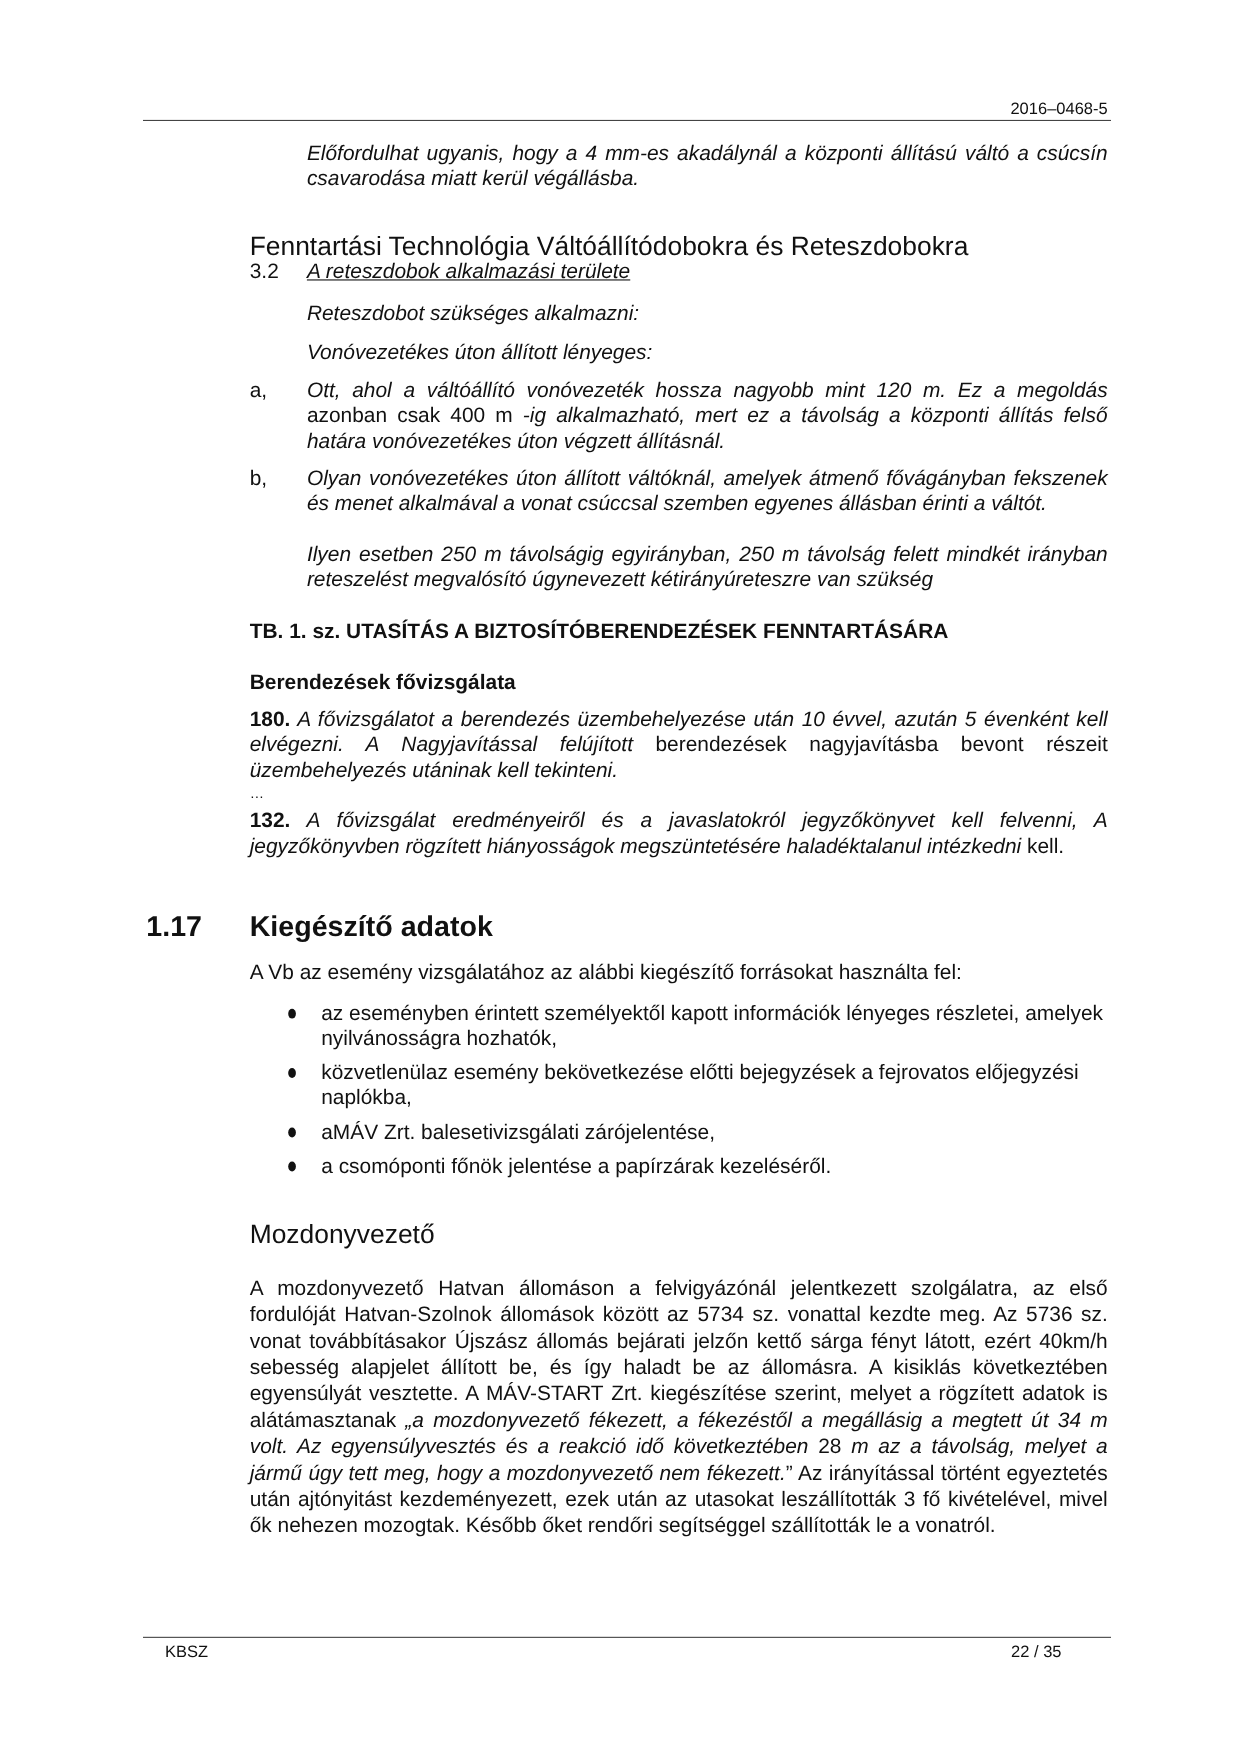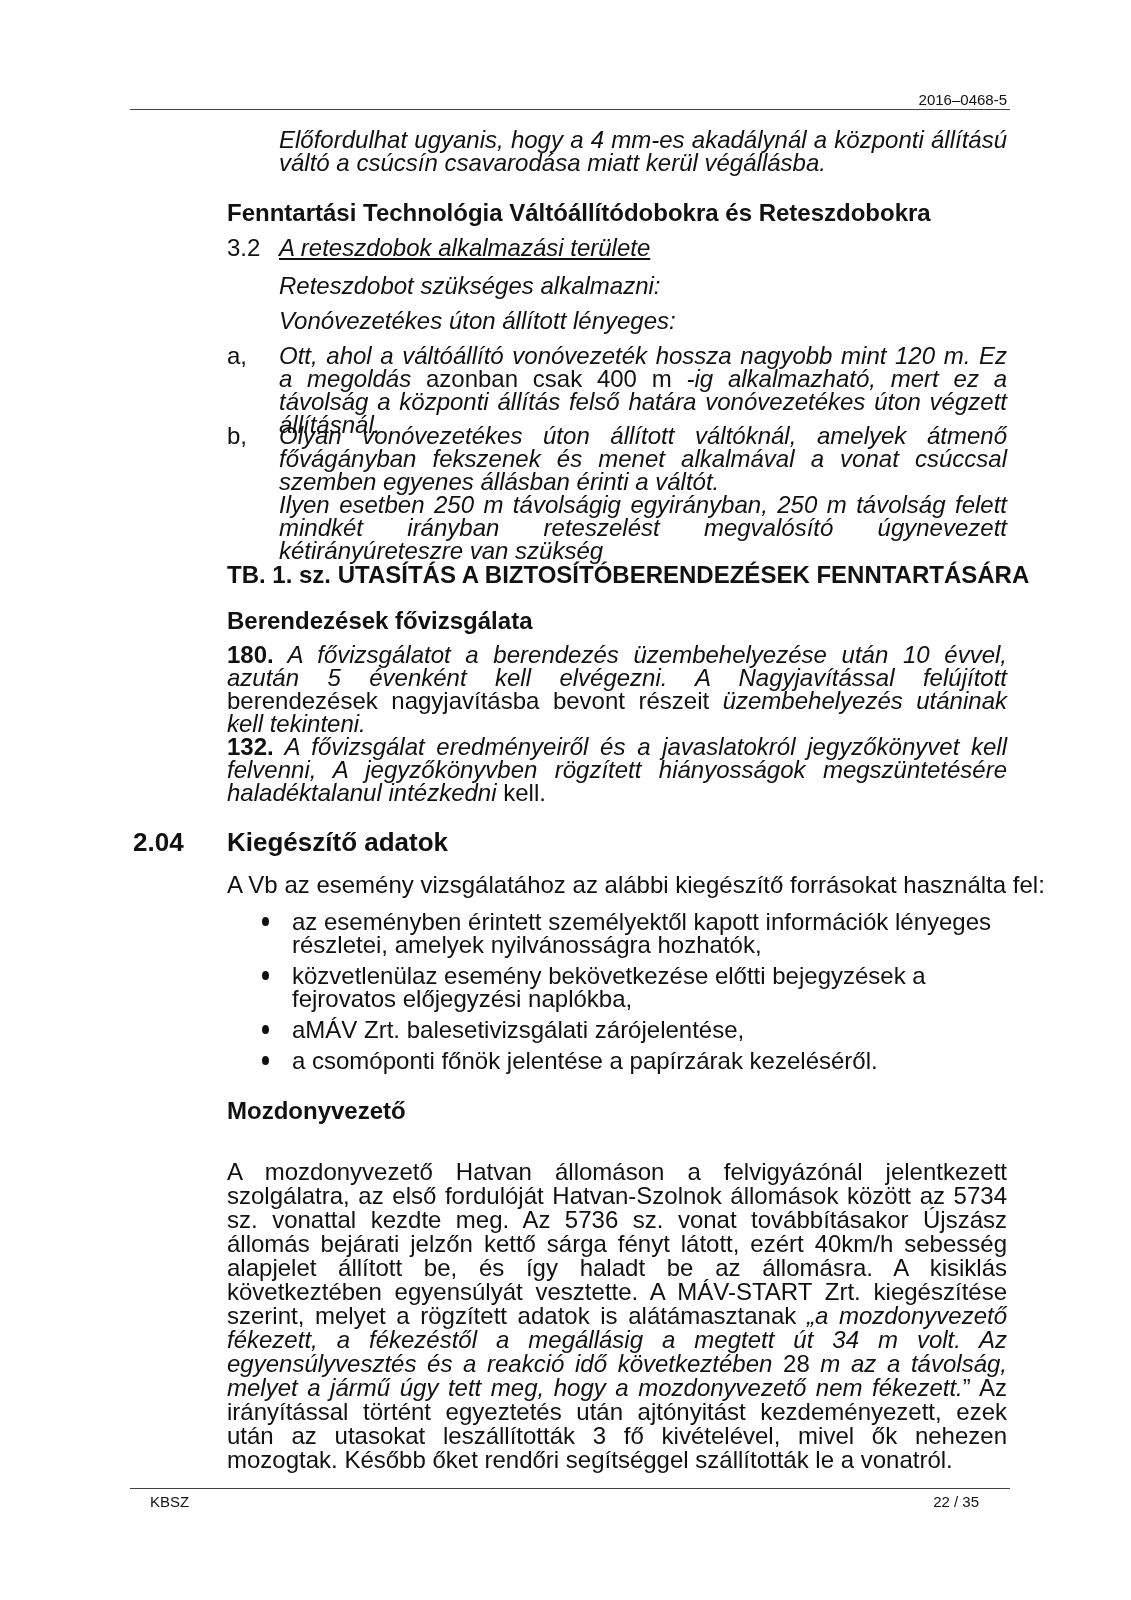--- a/index.html
+++ b/index.html
@@ -1,24 +1,24 @@
 <!DOCTYPE html>
 <html><head>
 <meta charset="utf-8">
 <style>
   html, body { margin: 0; padding: 0; background: #ffffff; }
   body { width: 1131px; height: 1600px; position: relative; overflow: hidden;
          font-family: "Liberation Sans", sans-serif; color: #111; }
   .abs { position: absolute; }
   .hr { position: absolute; left: 130px; width: 880px; height: 0; border-top: 1.5px solid #444; }
   .hdr-id { position: absolute; right: 124px; top: 91px; font-size: 15px; }
-  .t { position: absolute; font-size: 24px; line-height: 23px; }
+  .t { position: absolute; font-size: 19px; line-height: 23px; }
   .it { font-style: italic; }
   .just { text-align: justify; text-align-last: left; }
-  .h-big { font-weight: bold; font-size: 24px; }
+  .h-big { font-weight: normal; font-size: 24px; margin-top: 12px; }
   .h-sec { font-weight: bold; font-size: 26px; }
   .b { font-weight: bold; }
   .ul { text-decoration: underline; }
   .bullet { position: absolute; width: 7px; height: 9px; border-radius: 50%; background: #111; }
   .footer { position: absolute; font-size: 15px; top: 1493px; }
 </style>
 </head>
 <body>
 
 <div class="hdr-id">2016–0468-5</div>
@@ -46,33 +46,33 @@
 <div class="t b" style="left:227px; top:563px;">TB. 1. sz. UTASÍTÁS A BIZTOSÍTÓBERENDEZÉSEK FENNTARTÁSÁRA</div>
 <div class="t b" style="left:227px; top:609px;">Berendezések fővizsgálata</div>
 <div class="t just" style="left:227px; top:643px; width:780px;">
   <span class="b">180.</span><span class="it"> A fővizsgálatot a berendezés üzembehelyezése után 10 évvel, azután 5 évenként kell elvégezni. A Nagyjavítással felújított</span><span> berendezések nagyjavításba bevont részeit</span><span class="it"> üzembehelyezés utáninak kell tekinteni.</span>
 </div>
 <div class="t" style="left:227px; top:709px; font-size:13px;">…</div>
 <div class="t just" style="left:227px; top:735px; width:780px;">
   <span class="b">132.</span><span class="it"> A fővizsgálat eredményeiről és a javaslatokról jegyzőkönyvet kell felvenni, A jegyzőkönyvben rögzített hiányosságok megszüntetésére haladéktalanul intézkedni</span><span> kell.</span>
 </div>
 
-<div class="abs h-sec" style="left:133px; top:827px;">2.04</div>
+<div class="abs h-sec" style="left:133px; top:827px;">1.17</div>
 <div class="abs h-sec" style="left:227px; top:827px;">Kiegészítő adatok</div>
 <div class="t" style="left:227px; top:873px;">A Vb az esemény vizsgálatához az alábbi kiegészítő forrásokat használta fel:</div>
 
 <div class="bullet" style="left:262px; top:917px;"></div>
 <div class="t" style="left:292px; top:910px; width:715px;">az eseményben érintett személyektől kapott információk lényeges részletei, amelyek nyilvánosságra hozhatók,</div>
 <div class="bullet" style="left:262px; top:971px;"></div>
 <div class="t" style="left:292px; top:964px; width:715px;">közvetlenülaz esemény bekövetkezése előtti bejegyzések a fejrovatos előjegyzési naplókba,</div>
 <div class="bullet" style="left:262px; top:1025px;"></div>
 <div class="t" style="left:292px; top:1018px; width:715px;">aMÁV Zrt. balesetivizsgálati zárójelentése,</div>
 <div class="bullet" style="left:262px; top:1056px;"></div>
 <div class="t" style="left:292px; top:1049px; width:715px;">a csomóponti főnök jelentése a papírzárak kezeléséről.</div>
 
 <div class="abs h-big" style="left:227px; top:1097px;">Mozdonyvezető</div>
 <div class="t just" style="left:227px; top:1132px; width:780px; line-height:24px;margin-top:28px;">
   <span>A mozdonyvezető Hatvan állomáson a felvigyázónál jelentkezett szolgálatra, az első fordulóját Hatvan-Szolnok állomások között az 5734 sz. vonattal kezdte meg. Az 5736 sz. vonat továbbításakor Újszász állomás bejárati jelzőn kettő sárga fényt látott, ezért 40km/h sebesség alapjelet állított be, és így haladt be az állomásra. A kisiklás következtében egyensúlyát vesztette. A MÁV-START Zrt. kiegészítése szerint, melyet a rögzített adatok is alátámasztanak </span><span class="it">„a mozdonyvezető fékezett, a fékezéstől a megállásig a megtett út 34 m volt. Az egyensúlyvesztés és a reakció idő következtében</span><span> 28</span><span class="it"> m az a távolság, melyet a jármű úgy tett meg, hogy a mozdonyvezető nem fékezett.</span><span>” Az irányítással történt egyeztetés után ajtónyitást kezdeményezett, ezek után az utasokat leszállították 3 fő kivételével, mivel ők nehezen mozogtak. Később őket rendőri segítséggel szállították le a vonatról.</span>
 </div>
 
 <div class="hr" style="top:1488px;"></div>
 <div class="footer" style="left:150px;">KBSZ</div>
-<div class="footer" style="right:152px;">22 / 35</div>
+<div class="footer" style="right:166px;">22 / 35</div>
 
 </body></html>

